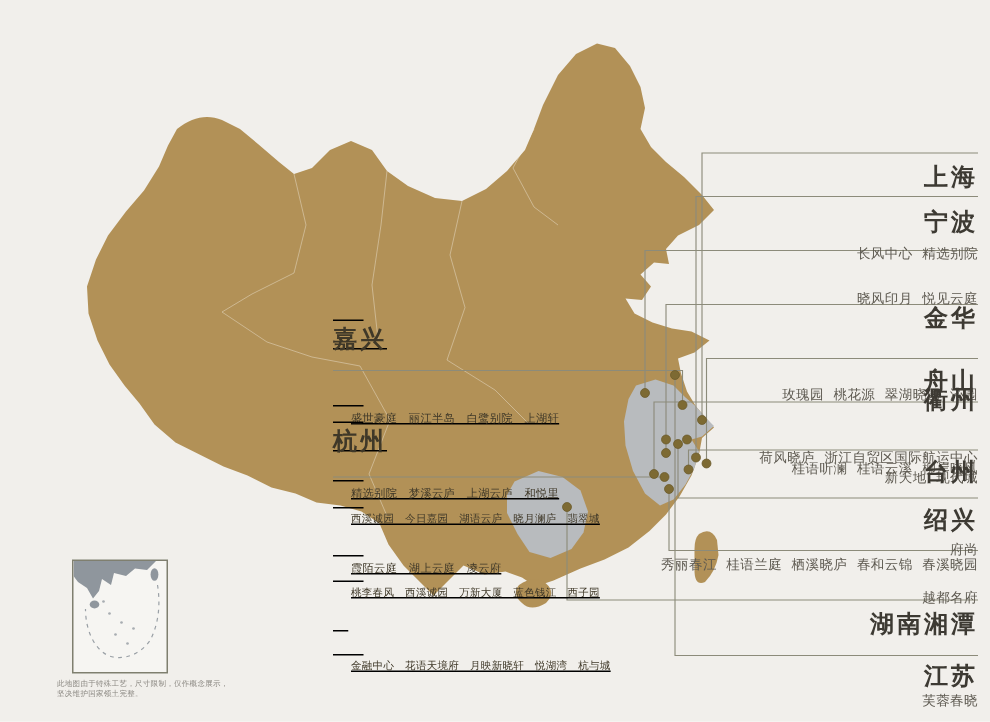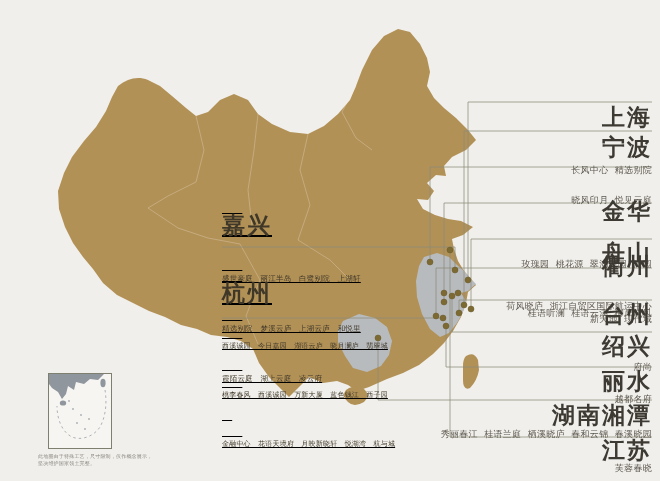--- a/index.html
+++ b/index.html
@@ -7,24 +7,24 @@
   #stage{position:relative;width:660px;height:481px;background:var(--bg,#f1efeb);overflow:hidden;}
   #map-svg{position:absolute;left:0;top:0;}
   .land{fill:var(--map-fill,#b29157);}
   .hl{fill:var(--hl-fill,#b8bbbe);}
   .prov{fill:none;stroke:rgba(246,241,230,.45);stroke-width:.6;}
   .leader{fill:none;stroke:var(--line,#8c8b7a);stroke-width:.75;}
   .dot{fill:var(--dot,#7d6a33);stroke:#6a5a2b;stroke-width:.5;}
   .city-block{position:absolute;white-space:pre;}
   .city-block.right{right:8px;text-align:right;}
   .city-block.left{left:222px;text-align:left;text-decoration:underline;}
-  .city-name{font-size:23px;font-weight:700;letter-spacing:2px;line-height:19px;color:var(--title,#3d3a33);}
+  .city-name{font-size:16px;font-weight:700;letter-spacing:2px;line-height:19px;color:var(--title,#3d3a33);}
   .city-projects{font-size:9px;line-height:10.5px;letter-spacing:.3px;color:var(--sub,#5d5950);}
   .left .city-name{color:var(--map-text,#3f3828);}
-  .left .city-projects{font-size:7.5px;line-height:12px;color:var(--map-text,#3f3828);letter-spacing:.2px;}
+  .left .city-projects{font-size:7.5px;line-height:12px;color:var(--map-text,#3f3828);letter-spacing:.2px;margin-left:12px;}
   .left.hz .city-projects{line-height:11px;font-size:7px;}
   #inset{position:absolute;left:48px;top:373px;width:64px;height:76px;border:1px solid #7f7f6f;background:#f6f5f2;box-sizing:border-box;}
   #disclaimer{position:absolute;left:38px;top:453px;font-size:5px;line-height:7px;color:var(--disc,#8a8781);letter-spacing:.2px;}
 </style>
 </head>
 <body>
 
 <div id="stage">
 
   <svg id="map-svg" width="660" height="481" viewBox="0 0 660 481">
@@ -138,21 +138,20 @@
   </div>
   <div class="city-block right" style="top:299px">
     <div class="city-name">绍兴</div>
     <div class="city-projects">越都名府</div>
   </div>
   <div class="city-block right" style="top:267px">
     <div class="city-name">台州</div>
     <div class="city-projects">府尚</div>
   </div>
   <div class="city-block right" style="top:334px">
-    <div class="city-name">丽水</div>
     <div class="city-projects">秀丽春江  桂语兰庭  栖溪晓庐  春和云锦  春溪晓园</div>
   </div>
   <div class="city-block right" style="top:368px">
     <div class="city-name">湖南湘潭</div>
     <div class="city-projects">芙蓉春晓</div>
   </div>
   <div class="city-block right" style="top:403px">
     <div class="city-name">江苏</div>
     
   </div>

